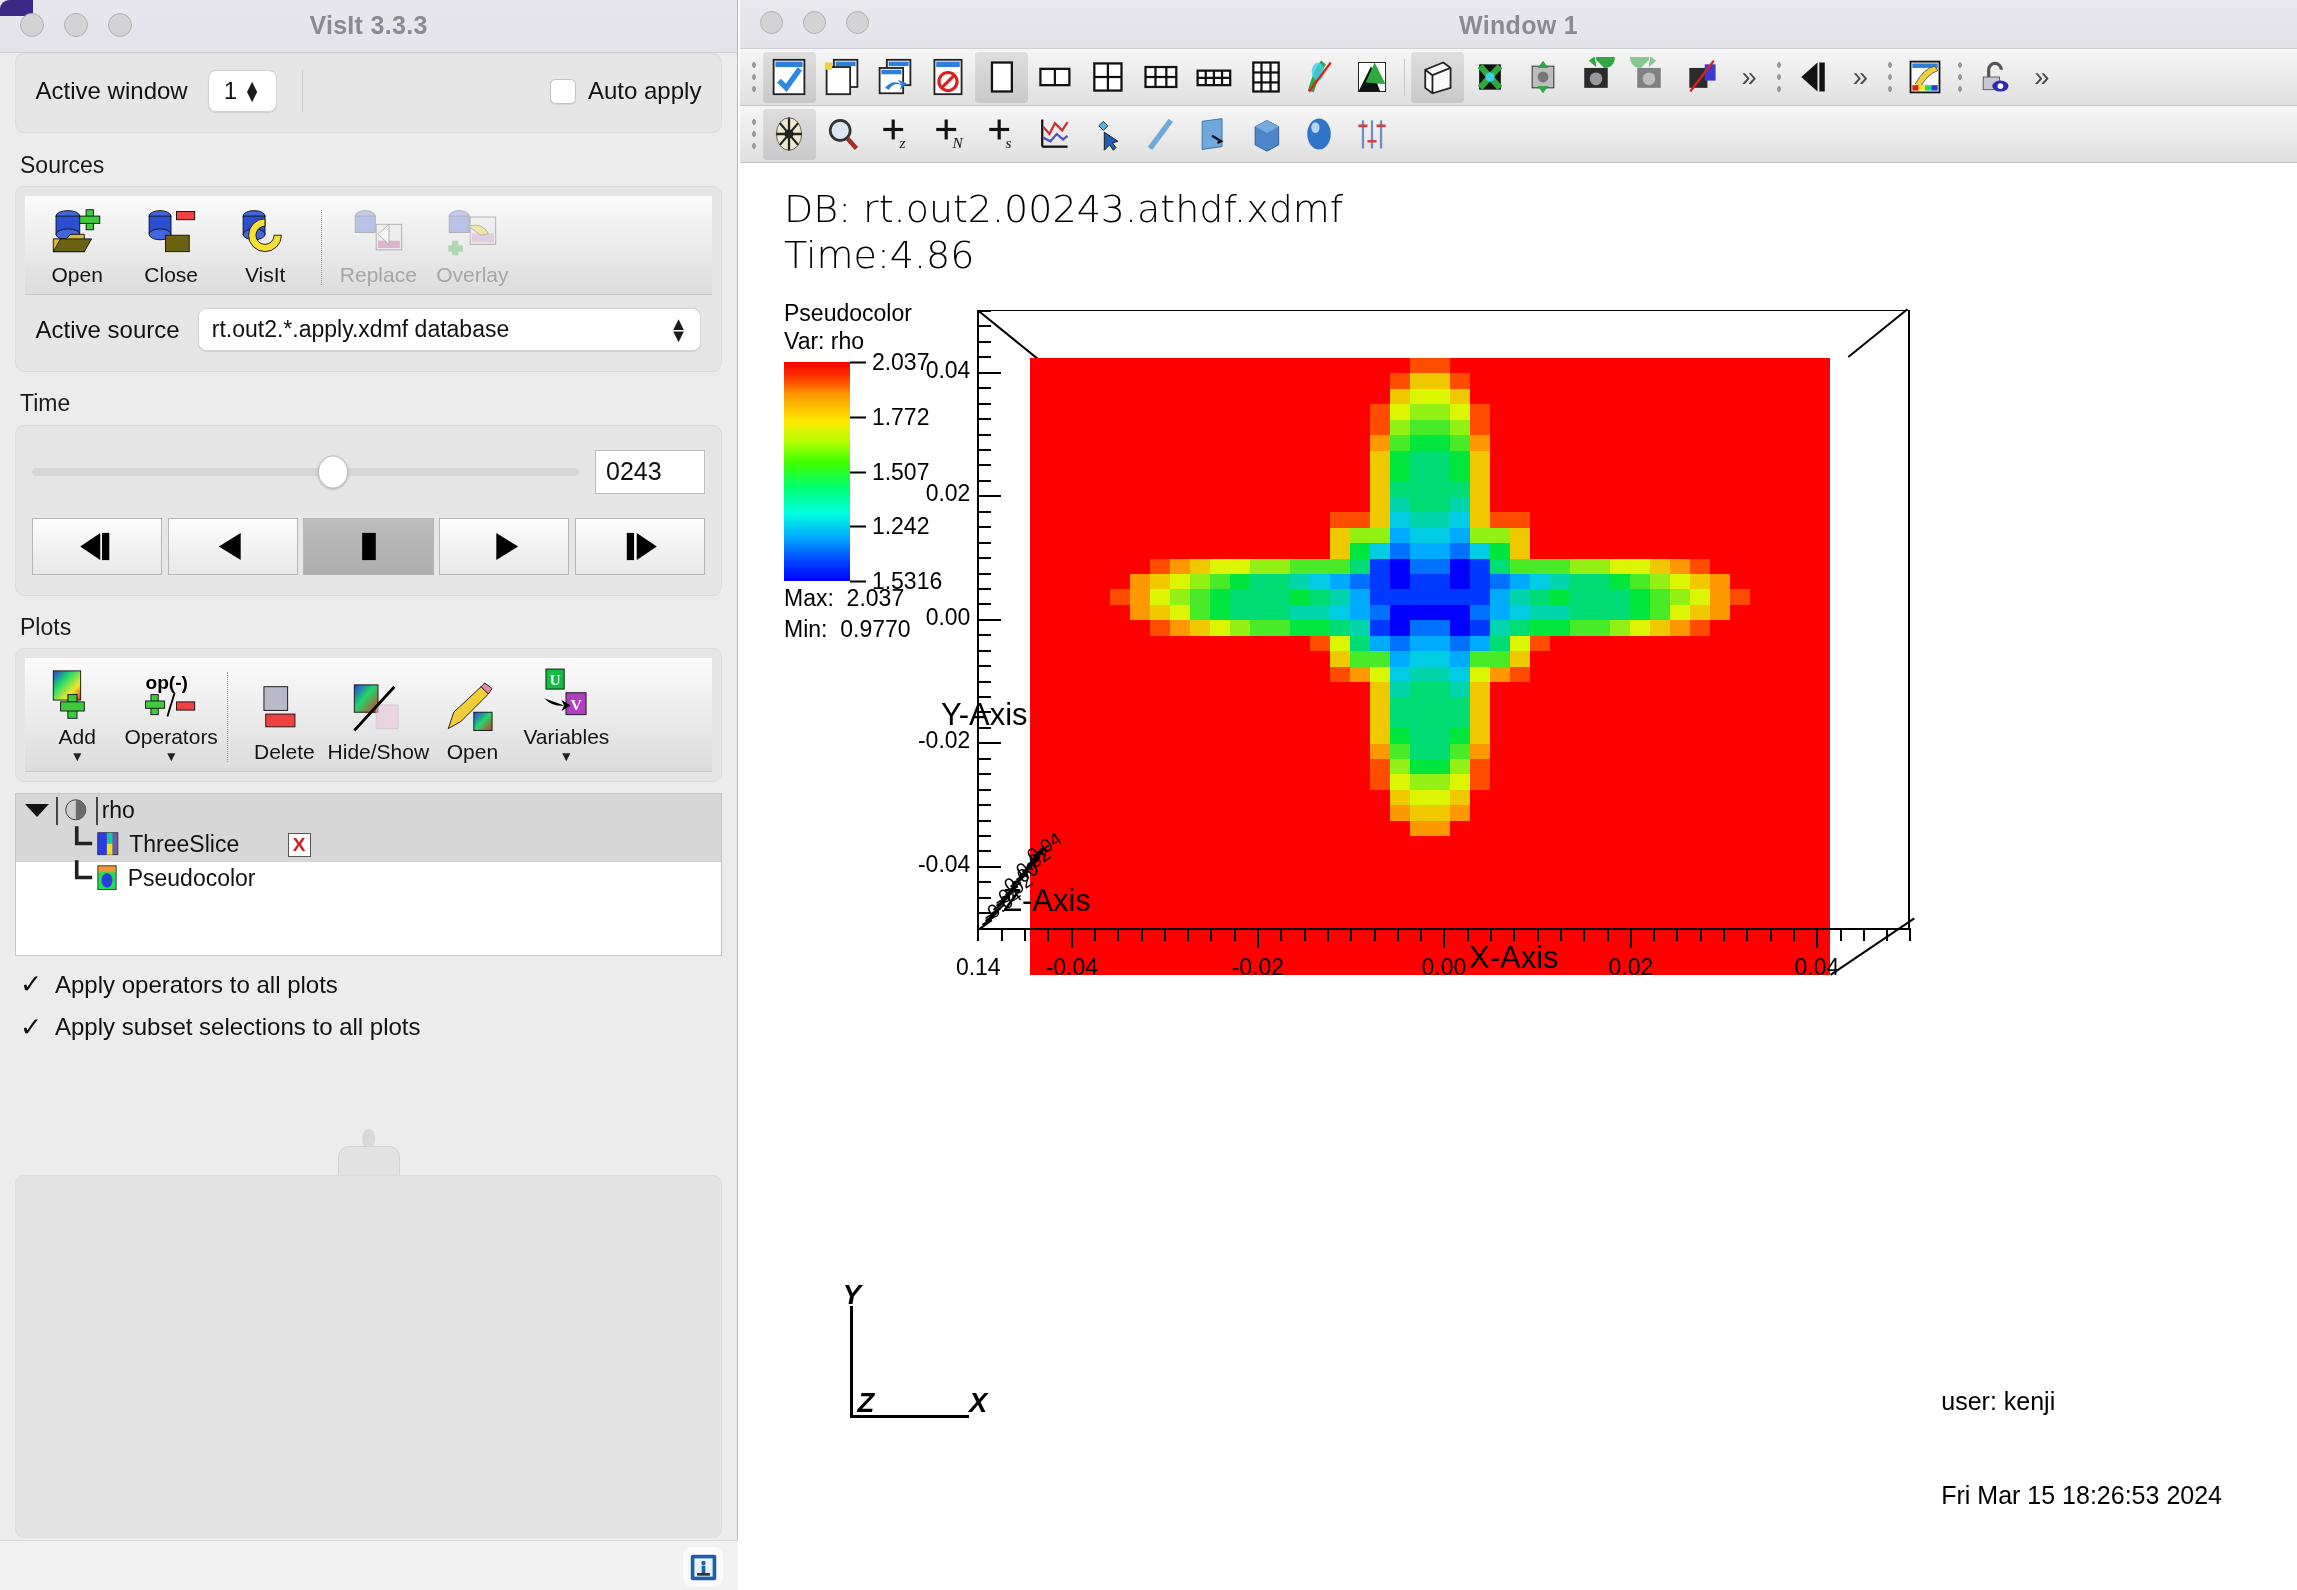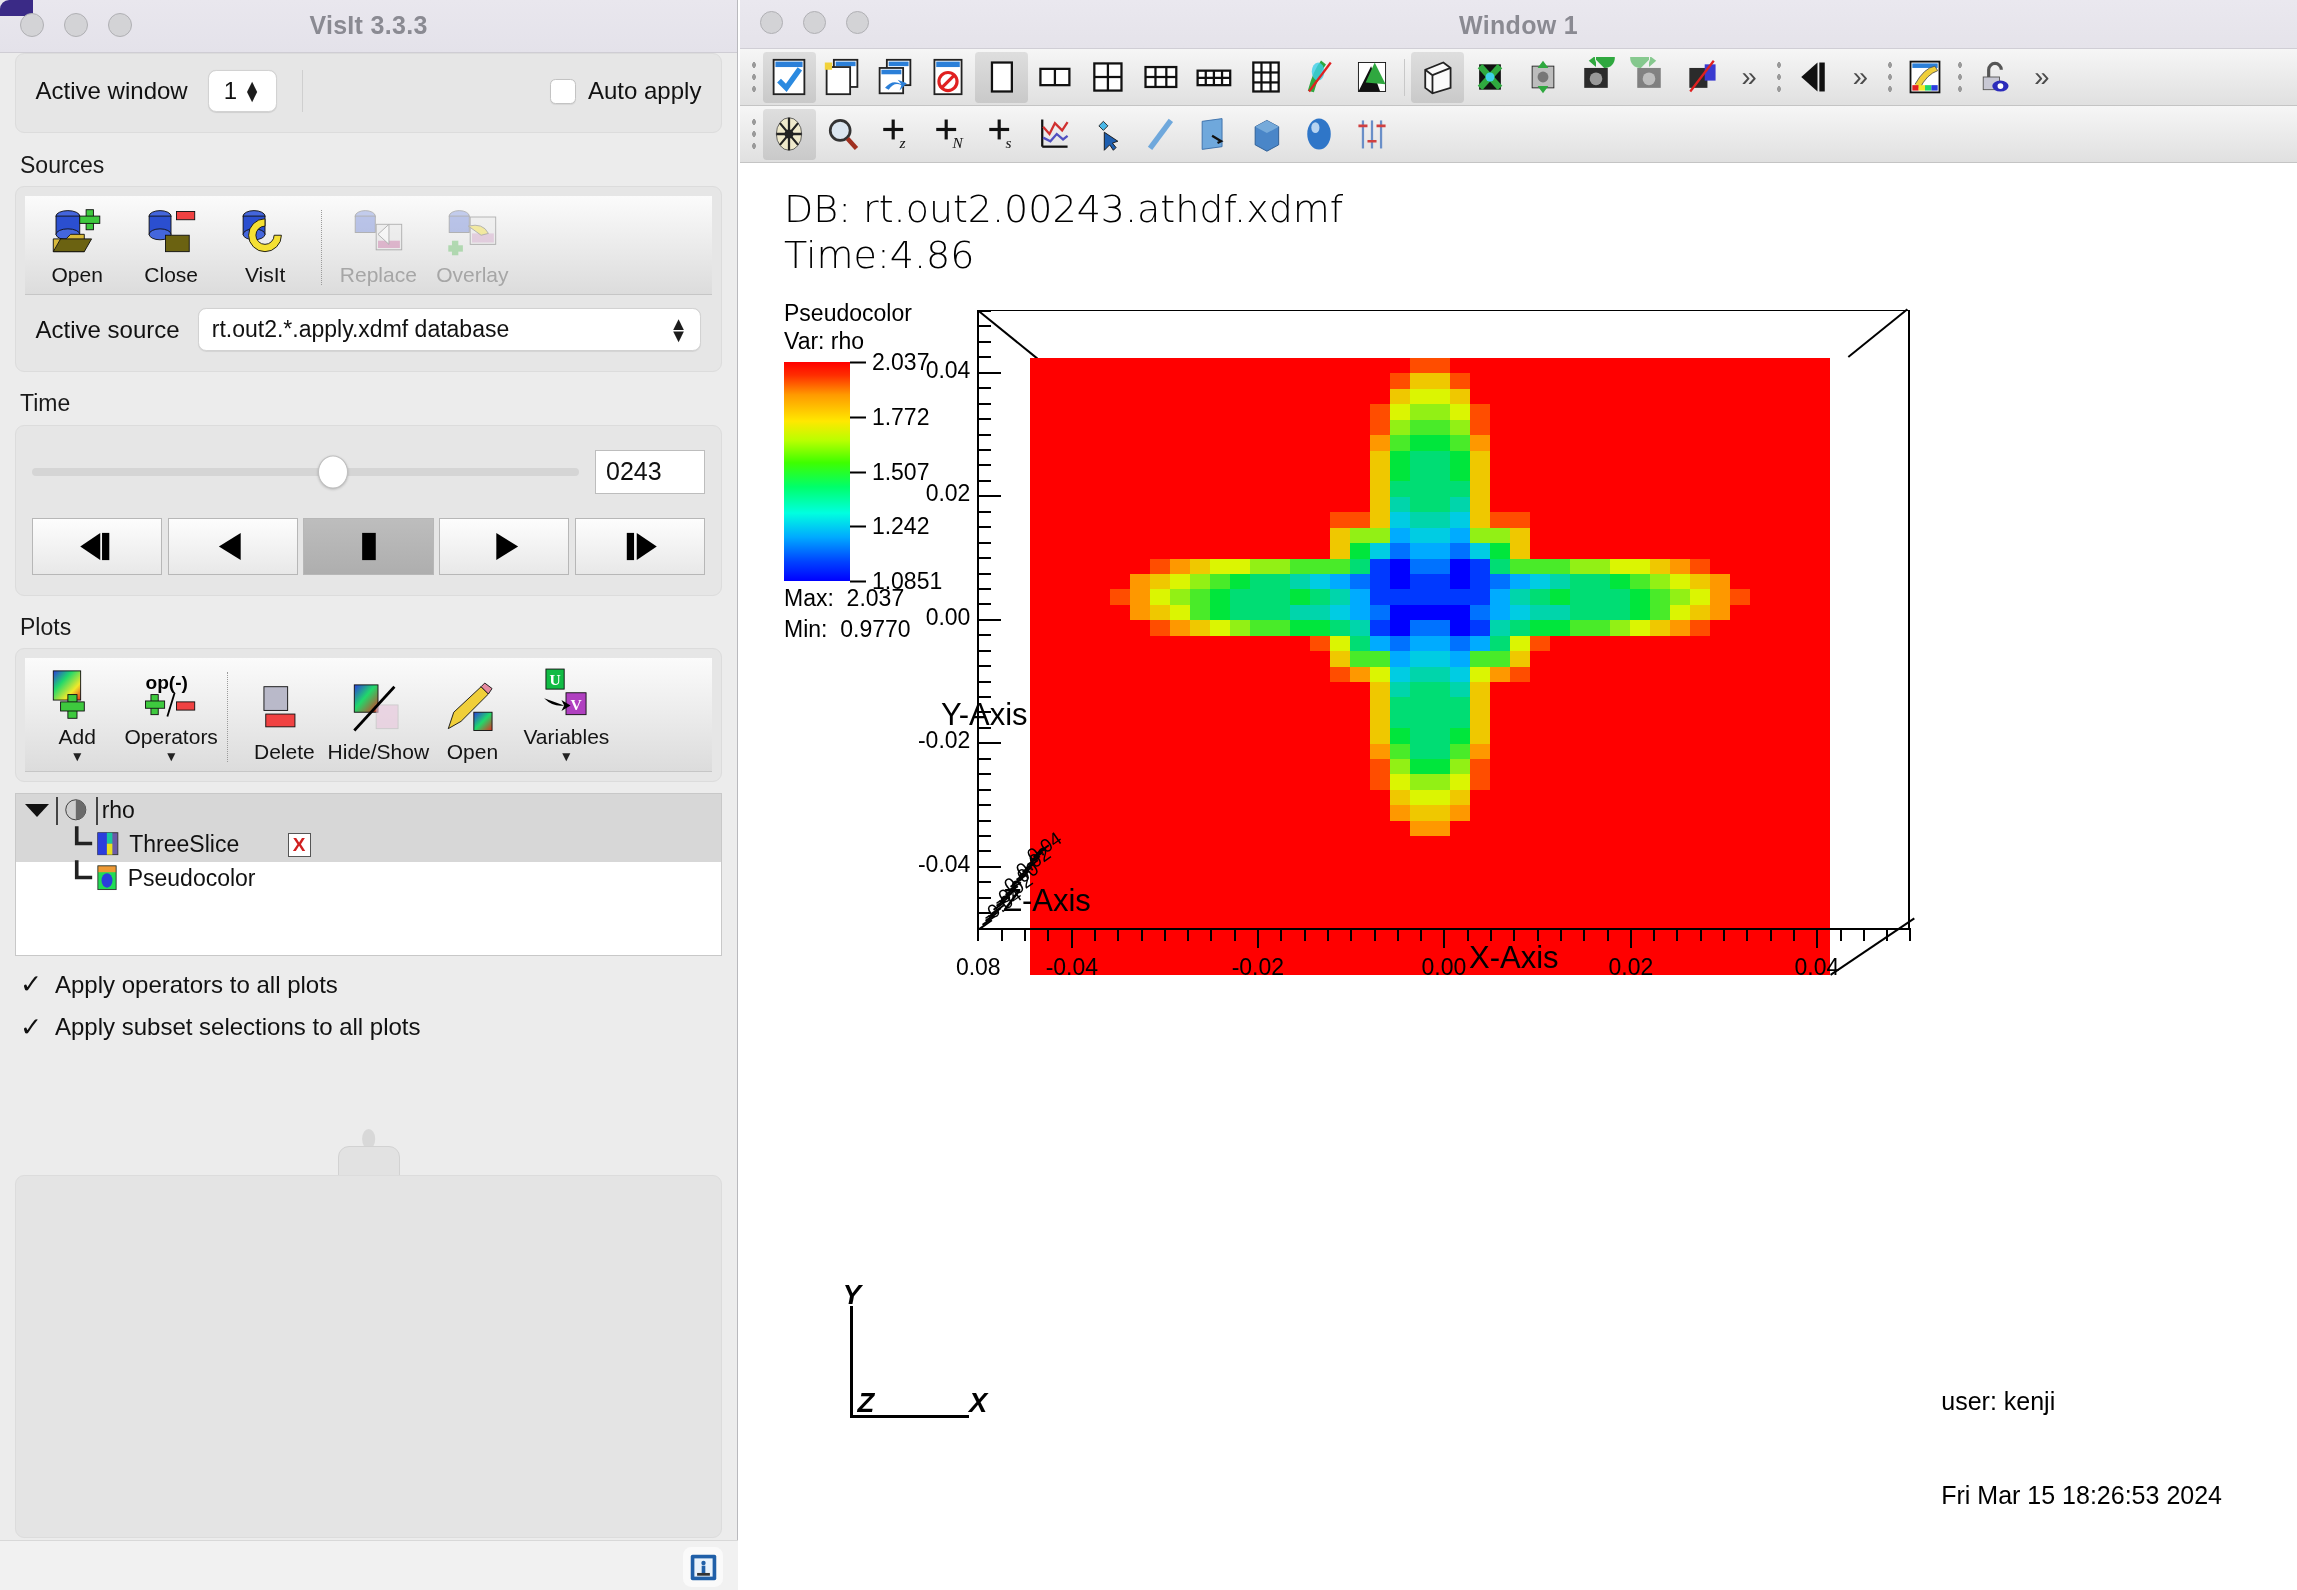--- a/index.html
+++ b/index.html
@@ -869,21 +869,21 @@
               <div class="ltick" style="top: 110px;">
                 <span class="dash"></span>
                 <span class="lv">1.507</span>
               </div>
               <div class="ltick" style="top: 164px;">
                 <span class="dash"></span>
                 <span class="lv">1.242</span>
               </div>
               <div class="ltick" style="top: 219px;">
                 <span class="dash"></span>
-                <span class="lv">1.0851</span>
+                <span class="lv">1.5316</span>
               </div>
             </div>
         </div>
         <div class="mm">Max:  2.037</div>
         <div class="mm">Min:  0.9770</div>
       </div>
 
       <div id="plot3d">
         <div id="bbox-far"></div>
         <div class="persp" style="left:29px;top:0;width:76px;transform:rotate(39deg);"></div>
@@ -2597,21 +2597,21 @@
             <div class="xtick" style="left: 820px;"></div>
             <div class="xtick" style="left: 843px;"></div>
             <div class="xtick maj" style="left: 866px;">
               <span class="lab">0.04</span>
             </div>
             <div class="xtick" style="left: 890px;"></div>
             <div class="xtick" style="left: 913px;"></div>
             <div class="xtick" style="left: 936px;"></div>
             <div class="xtick" style="left: 959px;"></div>
             <div class="xtick" style="left: 27.4px;">
-              <span class="lab">0.08</span>
+              <span class="lab">0.14</span>
             </div>
           </div>
         <div id="ztick-holder">
             <div class="ztick" style="left: 29px; top: 618px; transform: rotate(-35deg);"></div>
             <div class="ztick" style="left: 32px; top: 614px; transform: rotate(-35deg);"></div>
             <div class="ztick" style="left: 35px; top: 610px; transform: rotate(-35deg);"></div>
             <div class="ztick" style="left: 38px; top: 606px; transform: rotate(-35deg);"></div>
             <div class="ztick" style="left: 41px; top: 603px; transform: rotate(-35deg);"></div>
             <div class="zlab" style="left: 28px; top: 599px; transform: rotate(-35deg);">-0.04</div>
             <div class="ztick" style="left: 43px; top: 599px; transform: rotate(-35deg);"></div>

